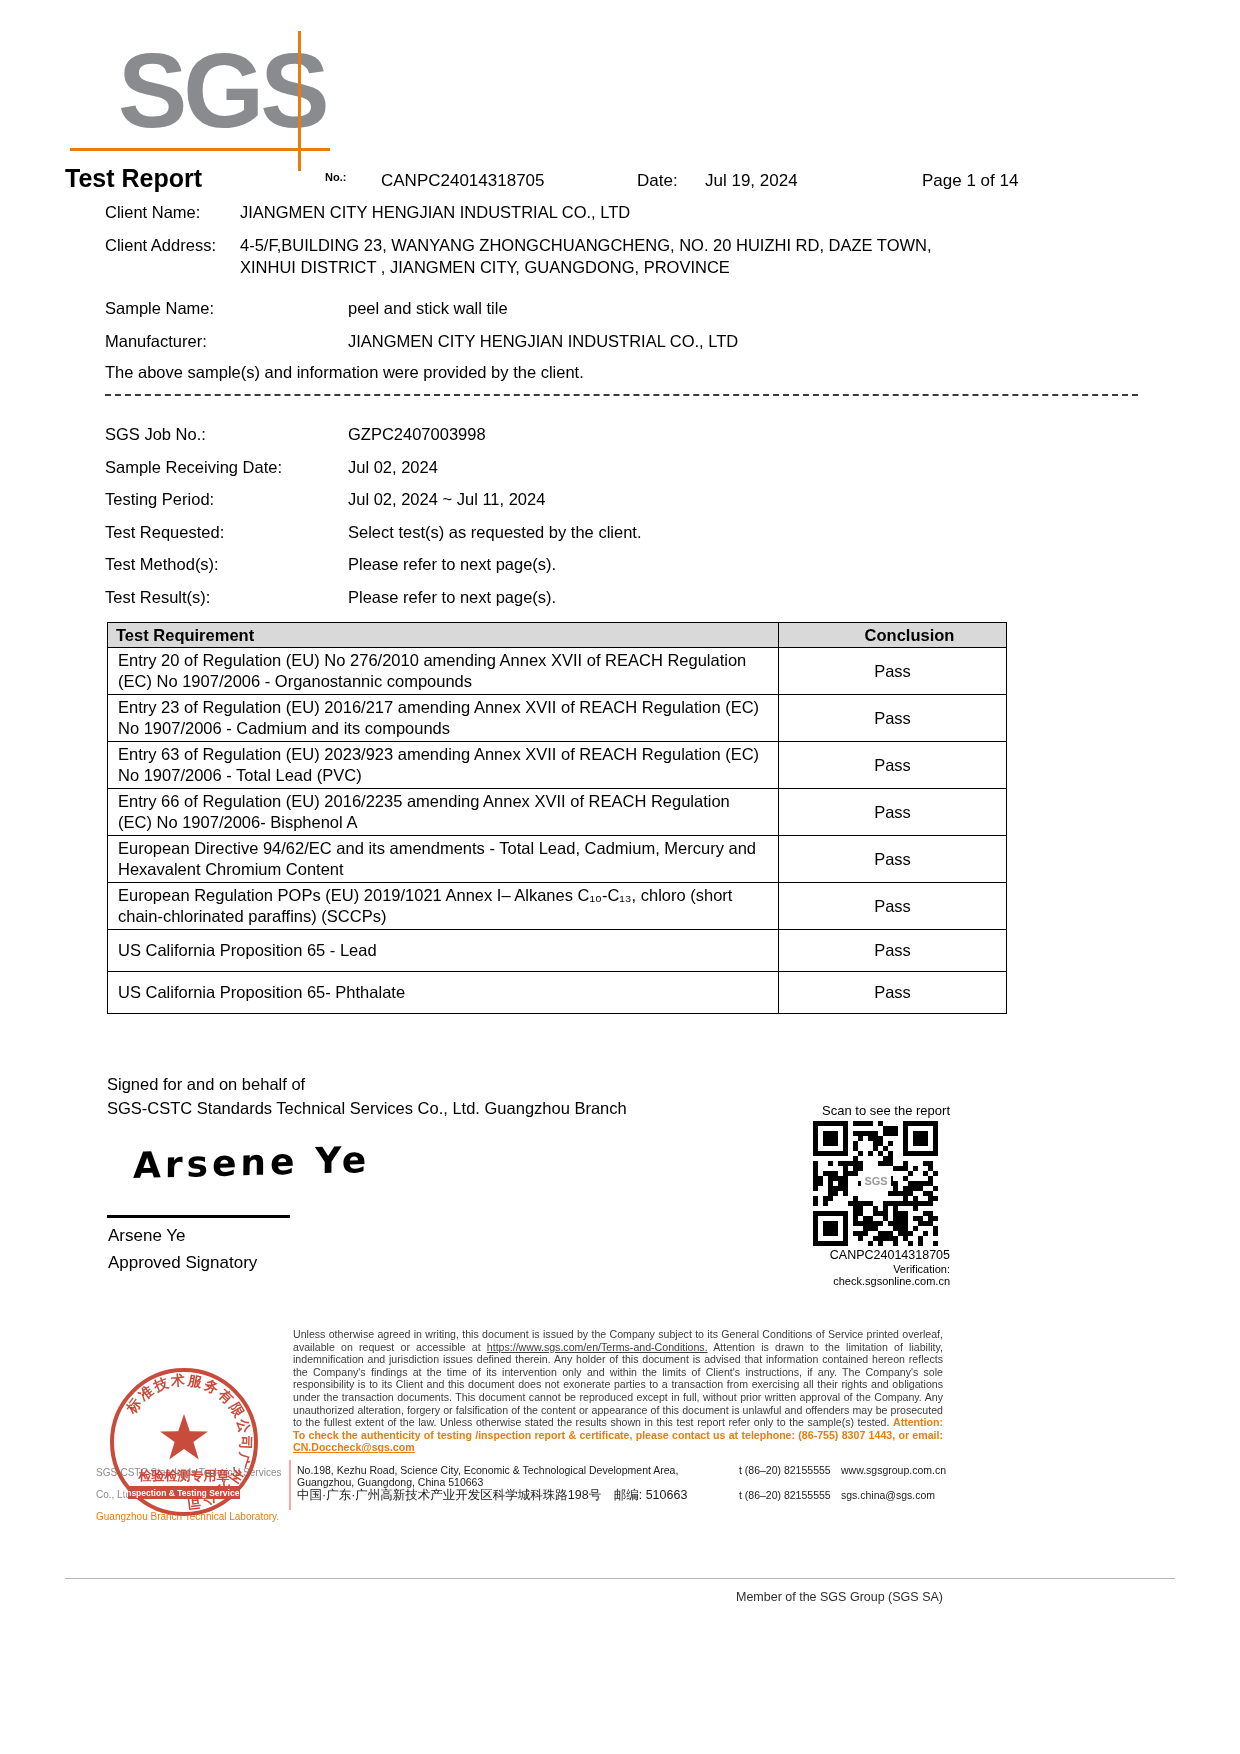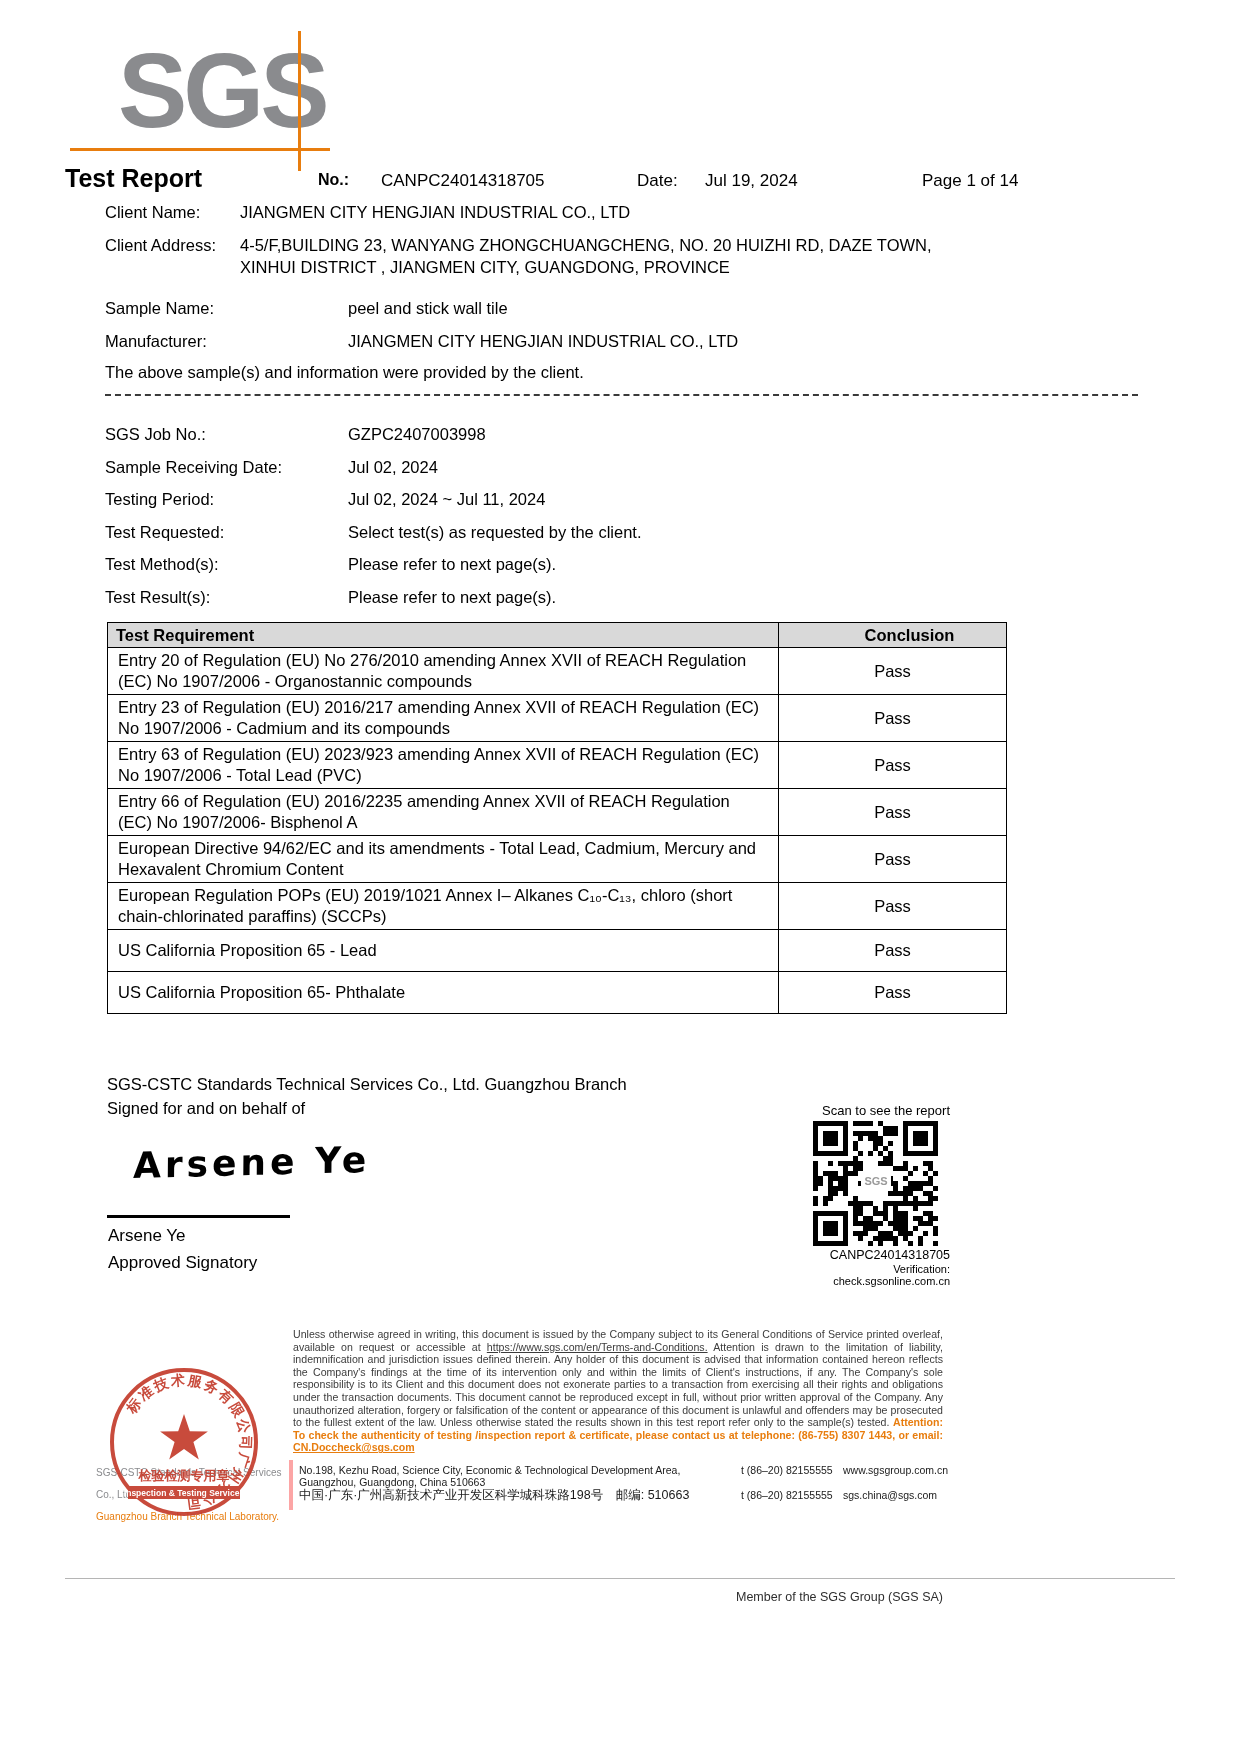--- a/index.html
+++ b/index.html
@@ -14,21 +14,21 @@
     position:absolute; left:118px; top:38px;
     font-size:104px; font-weight:bold; color:#8a8b8e;
     letter-spacing:-4px; line-height:1; transform:scaleY(1.02);
   }
   .logo-hline{ position:absolute; left:70px; top:148px; width:260px; height:3px; background:#e87d0e; }
   .logo-vline{ position:absolute; left:298px; top:31px; width:3px; height:140px; background:#e87d0e; }
 
   
   .title-row{ position:absolute; left:65px; top:164px; width:1120px; height:34px; }
   .title-row .rpt-title{ position:absolute; left:0; top:0; font-size:25px; font-weight:bold; }
-  .title-row .no-label{ position:absolute; left:253px; top:7px; font-size:16px; font-weight:bold; }
+  .title-row .no-label{ position:absolute; left:260px; top:7px; font-size:11px; font-weight:bold; }
   .title-row .no-value{ position:absolute; left:316px; top:7px; font-size:17px; }
   .title-row .date-label{ position:absolute; left:572px; top:7px; font-size:17px; font-weight:normal; }
   .title-row .date-value{ position:absolute; left:640px; top:7px; font-size:17px; }
   .title-row .page-no{ position:absolute; left:857px; top:7px; font-size:17px; }
 
   
   .info-line{ position:absolute; left:105px; font-size:16.5px; line-height:22px; display:flex; }
   .info-label{ flex:0 0 135px; }
   .info-value{ width:745px; }
   .wide-label{ flex:0 0 243px; }
@@ -70,21 +70,21 @@
 
   
   .fine-print{
     position:absolute; left:293px; top:1328px; width:650px;
     font-size:10.6px; line-height:12.6px; text-align:justify; color:#3c3c3c;
   }
   .fine-print a, .att a{ color:inherit; text-decoration:underline; }
   .att{ color:#e87d0e; font-weight:bold; }
   .addr-block{
     position:absolute; left:289px; top:1460px; width:660px;
-    border-left:4px solid #fca5a5; padding-left:6px;
+    border-left:2px solid #fca5a5; padding-left:6px;
   }
   .addr-row{ position:relative; height:25px; font-size:10.5px; color:#1a1a1a; }
   .addr-row .a-left{ position:absolute; left:0; top:4px; width:430px; }
   .addr-row .a-cn{ font-size:12.5px; top:2px; }
   .addr-row .a-tel{ position:absolute; left:442px; top:4px; }
   .addr-row .a-web{ position:absolute; left:544px; top:4px; }
   .company-lines{ position:absolute; left:96px; top:1462px; width:200px; z-index:1;
     font-size:10px; line-height:22px; color:#8a8b8e; }
   .company-lines .l2{ color:#e87d0e; }
   .stamp{ position:absolute; left:104px; top:1362px; z-index:2; opacity:.92; }
@@ -190,22 +190,22 @@
       <td class="conc">Pass</td>
     </tr>
     <tr class="r1">
       <td class="req">US California Proposition 65- Phthalate</td>
       <td class="conc">Pass</td>
     </tr>
   </tbody>
     </table>
 
   <div class="sig-for">
+    <div>Signed for and on behalf of</div>
     <div>SGS-CSTC Standards Technical Services Co., Ltd. Guangzhou Branch</div>
-    <div>Signed for and on behalf of</div>
   </div>
   <div class="sig-script">Arsene Ye</div>
   <div class="sig-line"></div>
   <div class="sig-name">Arsene Ye</div>
   <div class="sig-role">Approved Signatory</div>
 
   <div class="qr-block">
     <div class="qr-caption">Scan to see the report</div>
     <svg id="qr-svg" class="qr-code" width="125" height="125" viewBox="0 0 125 125">
       <rect x="0" y="0" width="125" height="125" fill="#ffffff"></rect>

